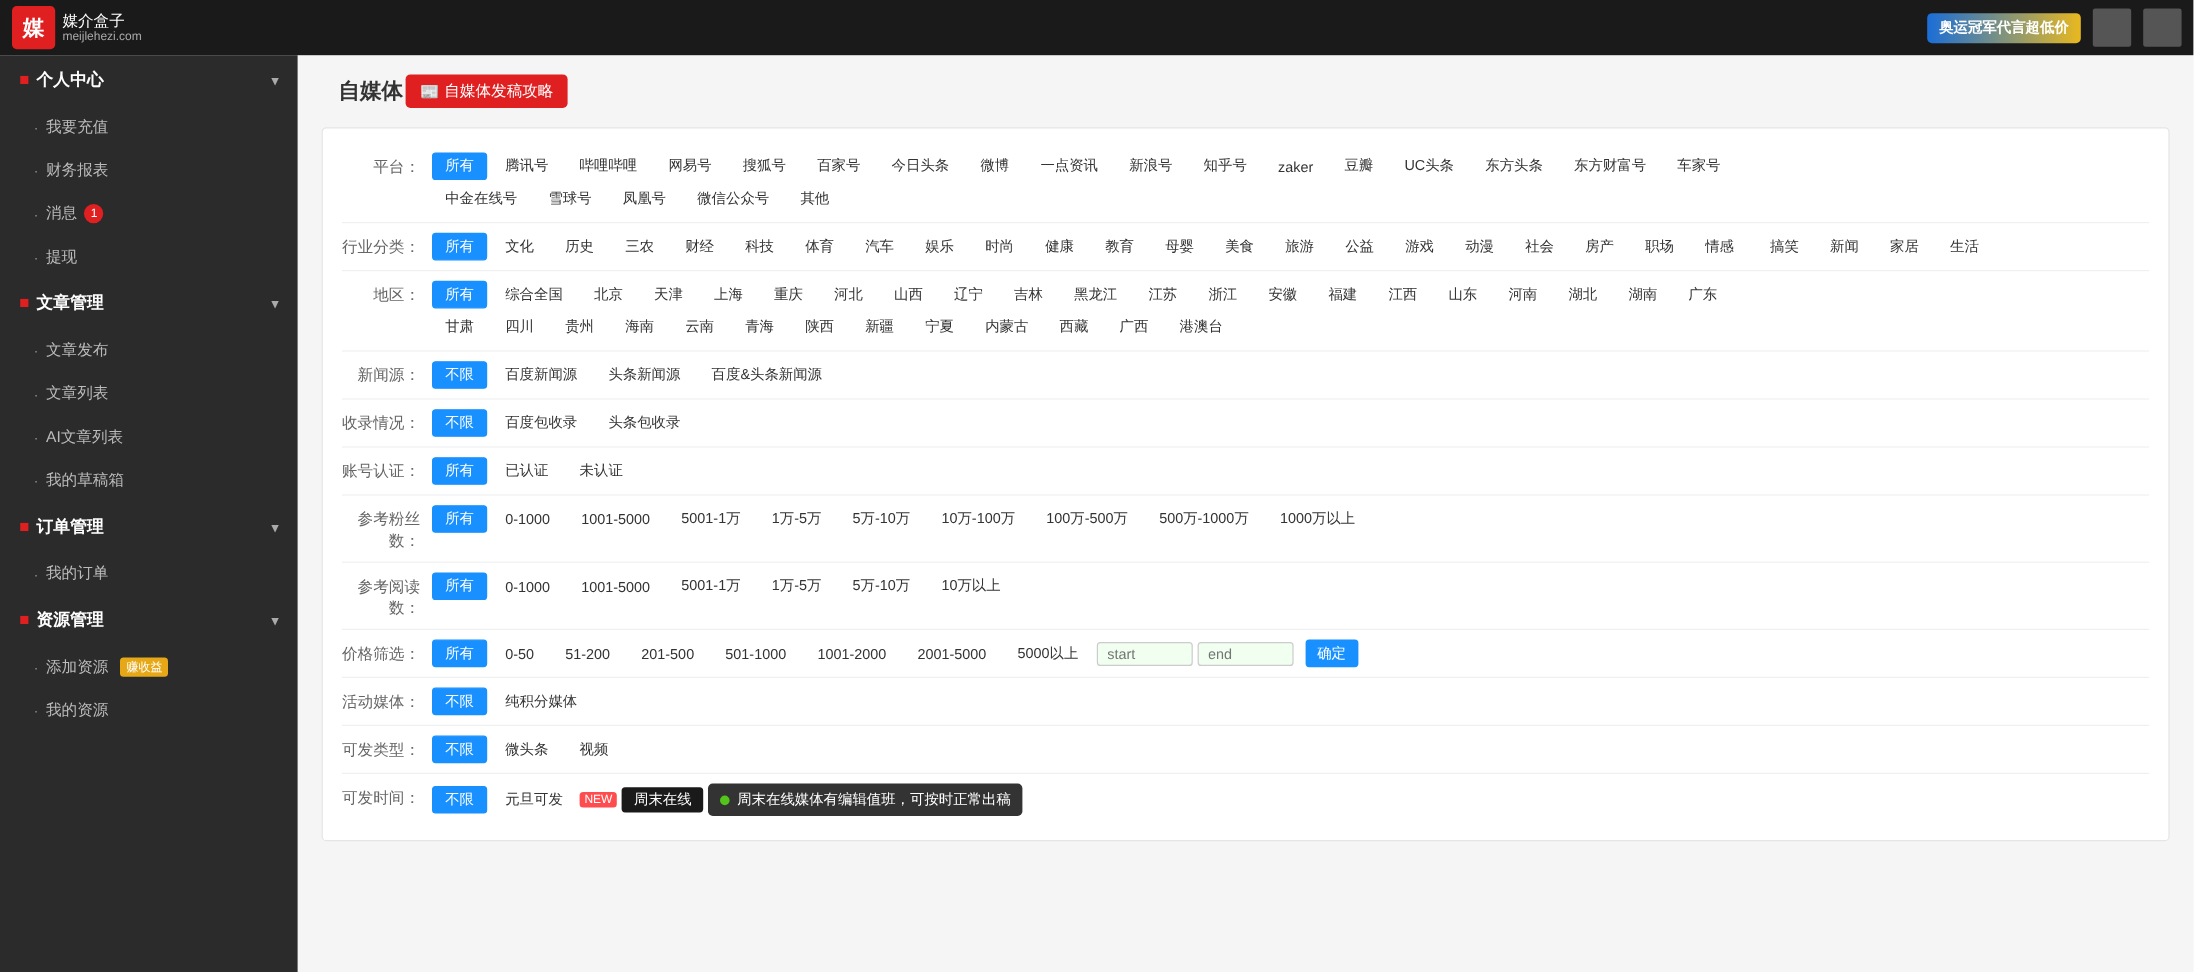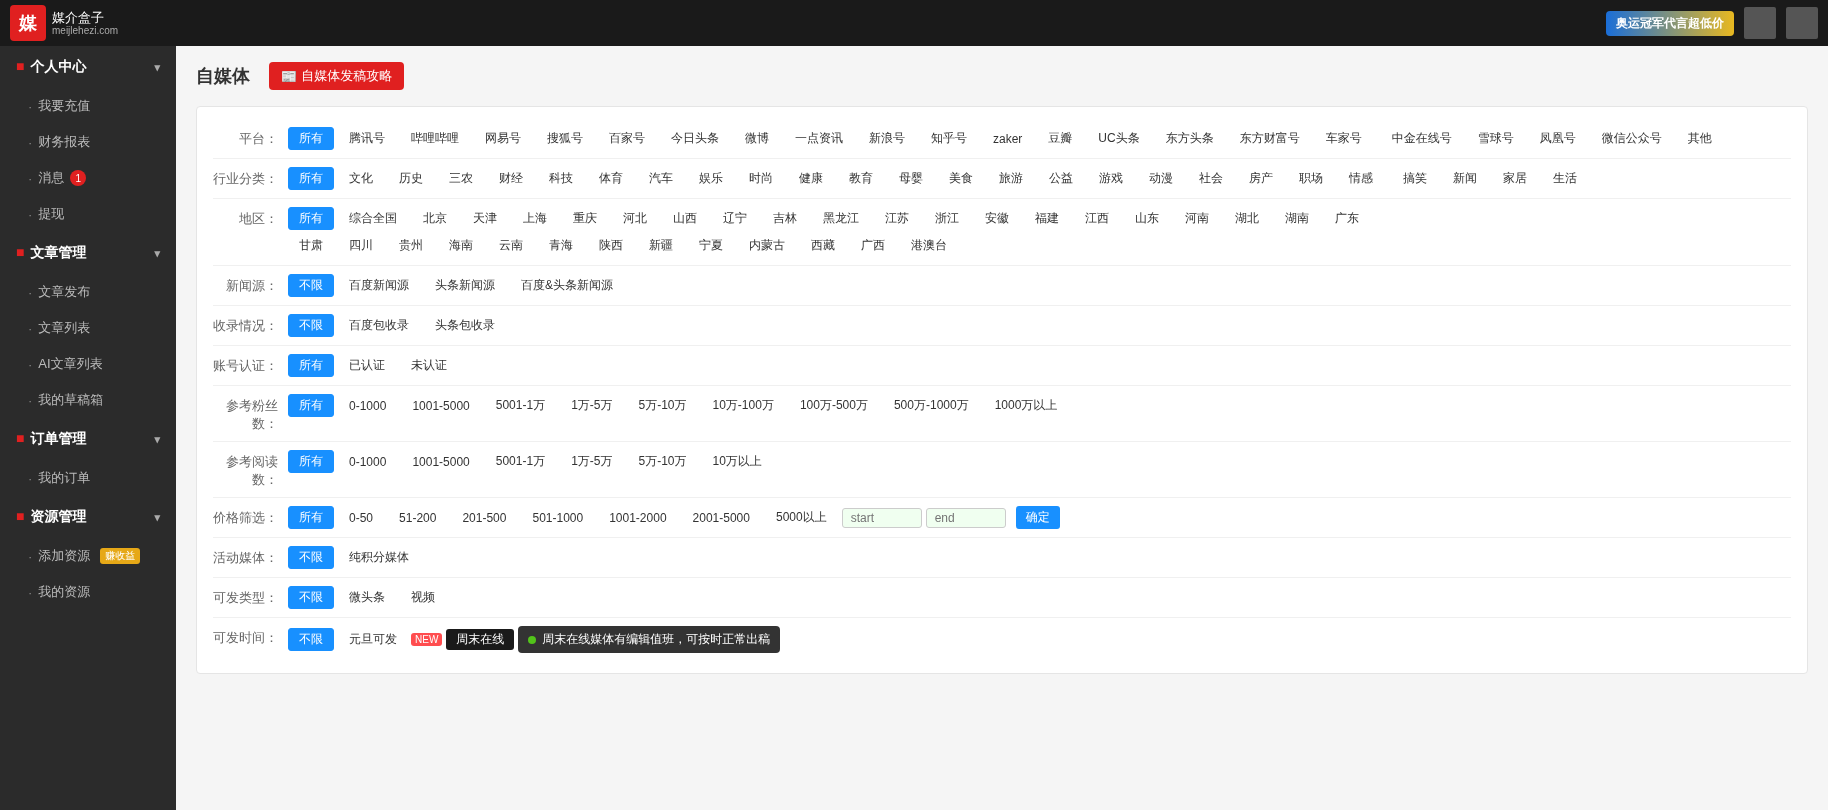--- a/index.html
+++ b/index.html
@@ -15,31 +15,31 @@
     .nav-item { color: #ccc; cursor: pointer; font-size: 13px; white-space: nowrap; }
     .nav-item.has-arrow::after { content: " ▾"; font-size: 10px; }
     .nav-right { display: flex; align-items: center; gap: 10px; margin-left: auto; }
     .promo-banner { background: linear-gradient(90deg, #1a6ed8, #e8b820); border-radius: 4px; padding: 4px 10px; font-size: 12px; color: #fff; white-space: nowrap; font-weight: bold; }
     .avatar-placeholder { width: 32px; height: 32px; background: #555; border-radius: 2px; }
 
     
     .layout { display: flex; height: calc(100vh - 46px); }
 
     
-    .sidebar { width: 176px; background: #2b2b2b; color: #ddd; flex-shrink: 0; overflow-y: auto; }
+    .sidebar { width: 248px; background: #2b2b2b; color: #ddd; flex-shrink: 0; overflow-y: auto; }
     .sidebar-section { padding: 0; }
     .sidebar-header { display: flex; align-items: center; justify-content: space-between; padding: 12px 16px; font-size: 14px; font-weight: bold; color: #fff; cursor: pointer; }
     .sidebar-header .arrow { font-size: 11px; color: #aaa; }
     .sidebar-subitem { padding: 9px 16px 9px 28px; color: #bbb; cursor: pointer; font-size: 13px; display: flex; align-items: center; gap: 6px; }
     .sidebar-subitem .dot { color: #888; }
     .badge-red { background: #e02020; color: #fff; border-radius: 50%; width: 16px; height: 16px; display: inline-flex; align-items: center; justify-content: center; font-size: 10px; }
 
     
     .main-content { flex: 1; overflow-y: auto; padding: 16px 20px; }
-    .page-header { display: flex; align-items: center; gap: 19px; margin-bottom: 16px; }
+    .page-header { display: flex; align-items: center; gap: 2px; margin-bottom: 16px; margin-left: 14px; }
     .page-title { font-size: 18px; font-weight: bold; color: #333; }
     .btn-strategy { background: #e02020; color: #fff; border: none; border-radius: 4px; padding: 5px 12px; cursor: pointer; font-size: 13px; display: flex; align-items: center; gap: 4px; }
 
     
     .filter-panel { background: #fff; border: 1px solid #e5e5e5; border-radius: 4px; padding: 12px 16px; }
     .filter-row { display: flex; align-items: flex-start; padding: 8px 0; border-bottom: 1px solid #f0f0f0; min-height: 36px; }
     .filter-row:last-child { border-bottom: none; }
     .filter-label { width: 75px; flex-shrink: 0; color: #666; font-size: 13px; text-align: right; padding-right: 10px; margin-top: 3px; }
     .filter-options { display: flex; flex-wrap: wrap; gap: 4px 8px; flex: 1; align-items: flex-start; }
     .filter-btn { padding: 2px 10px; border-radius: 3px; cursor: pointer; font-size: 12px; border: 1px solid transparent; white-space: nowrap; }

